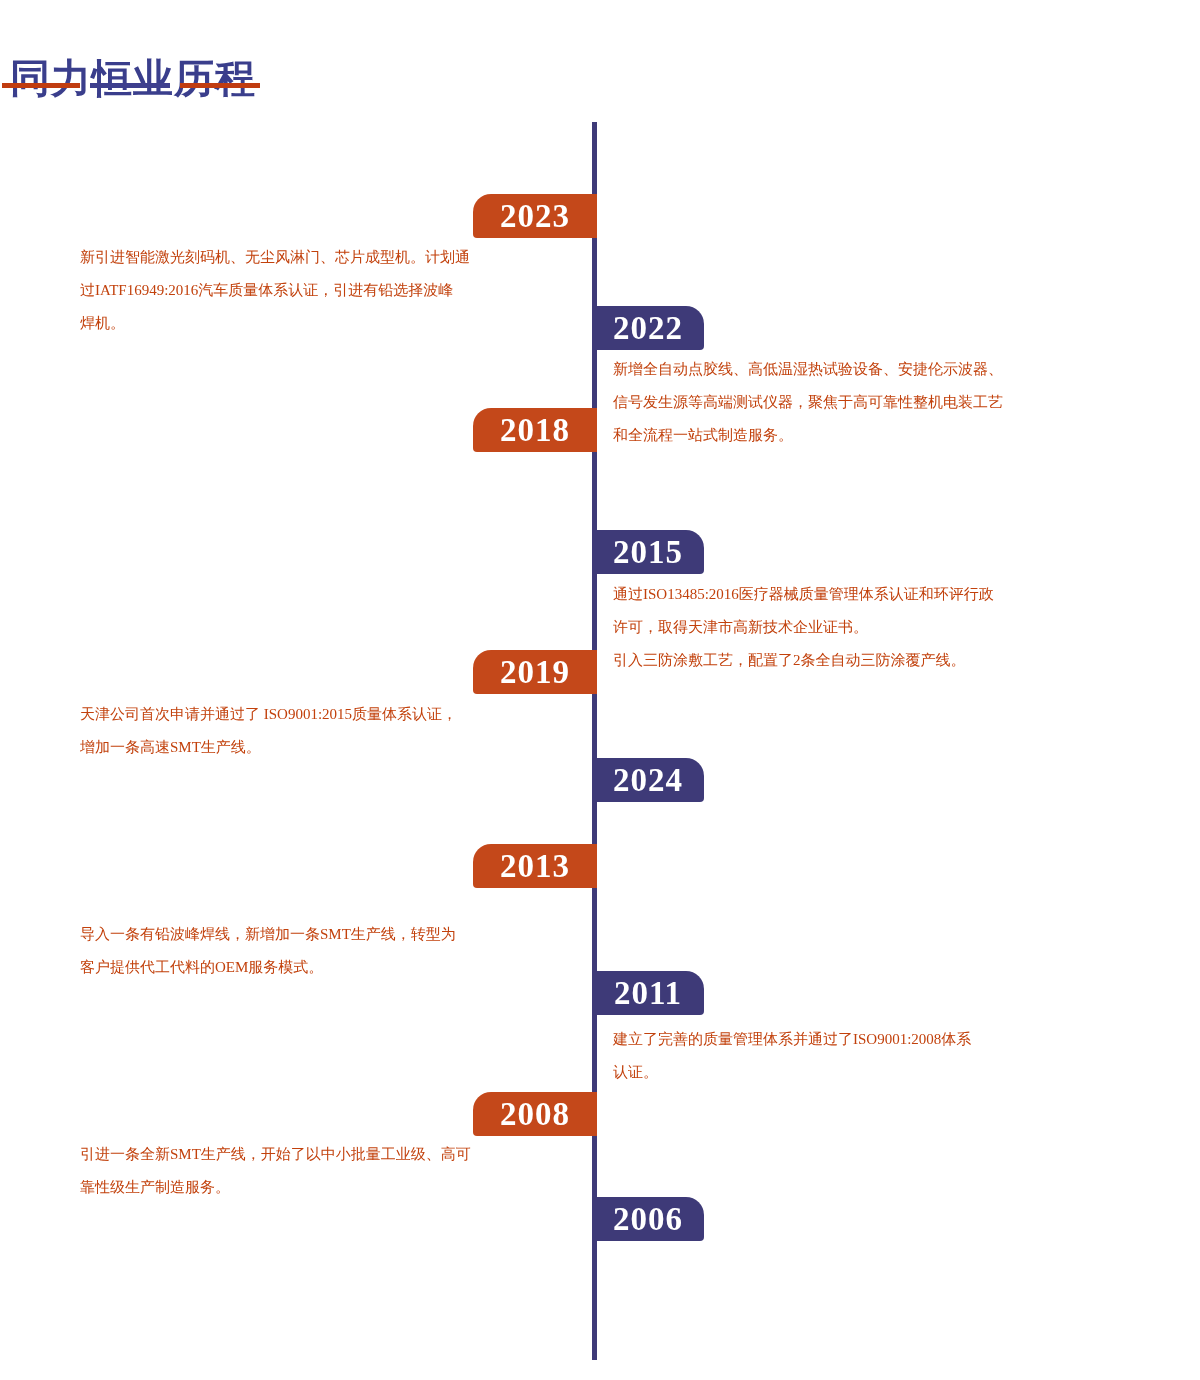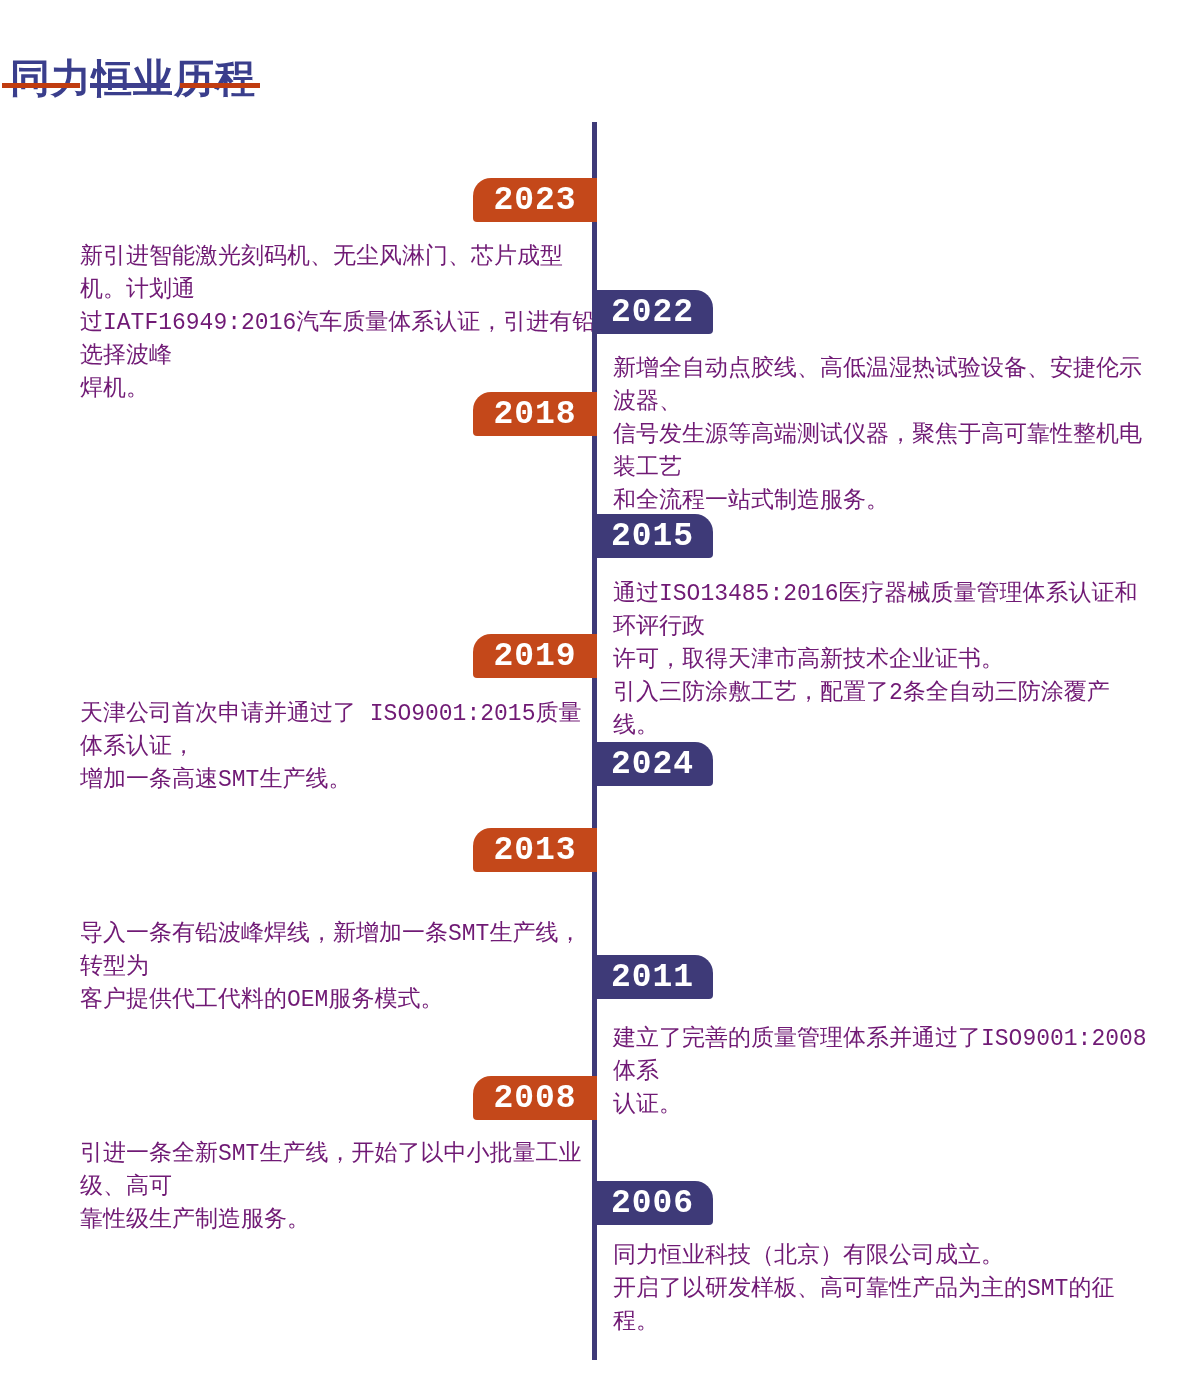--- a/index.html
+++ b/index.html
@@ -1,21 +1,21 @@
 <!DOCTYPE html>
 <html><head>
 <meta charset="utf-8">
 <style>
   html,body{margin:0;padding:0;background:#ffffff;}
   .canvas{
     position:relative;
     width:1200px;
     height:1380px;
     background:#ffffff;
-    font-family:Liberation Mono, monospace;
+    font-family:Liberation Serif, serif;
     overflow:hidden;
   }
   .page-title{
     position:absolute;
     left:10px;
     top:24px;
     font-size:40px;
     font-weight:bold;
     color:#3a3e8c;
     letter-spacing:1px;
@@ -41,38 +41,39 @@
     position:absolute;
     height:44px;
     display:flex;
     align-items:center;
     justify-content:center;
     color:#ffffff;
     font-weight:bold;
     font-size:33px;
     letter-spacing:1px;
     z-index:2;
+    margin-top:16px;
   }
   .badge-left{
     left:473px;
     width:124px;
     background:#c4481a;
     border-radius:18px 0 0 4px;
   }
   .badge-right{
     left:592px;
-    width:121px;
+    width:112px;
     background:#3e3a78;
     border-radius:0 18px 4px 0;
   }
   .txt{
     position:absolute;
-    font-size:23px;
+    font-size:15px;
     line-height:33px;
-    color:#701a75;
+    color:#c2410c;
     white-space:pre-line;
     z-index:1;
   }
   .txt-left{left:80px;width:522px;}
   .txt-right{left:613px;width:535px;}
 </style>
 </head>
 <body>
 
 <div class="canvas">
@@ -113,16 +114,14 @@
 
   <div class="badge badge-right" style="top:955px">2011</div>
   <div class="txt txt-right" style="top:1023px">建立了完善的质量管理体系并通过了ISO9001:2008体系
 认证。</div>
 
   <div class="badge badge-left" style="top:1076px">2008</div>
   <div class="txt txt-left" style="top:1138px">引进一条全新SMT生产线，开始了以中小批量工业级、高可
 靠性级生产制造服务。</div>
 
   <div class="badge badge-right" style="top:1181px">2006</div>
-  <div class="txt txt-right" style="top:1240px">同力恒业科技（北京）有限公司成立。
-开启了以研发样板、高可靠性产品为主的SMT的征程。</div>
 
 </div>
 
 </body></html>

